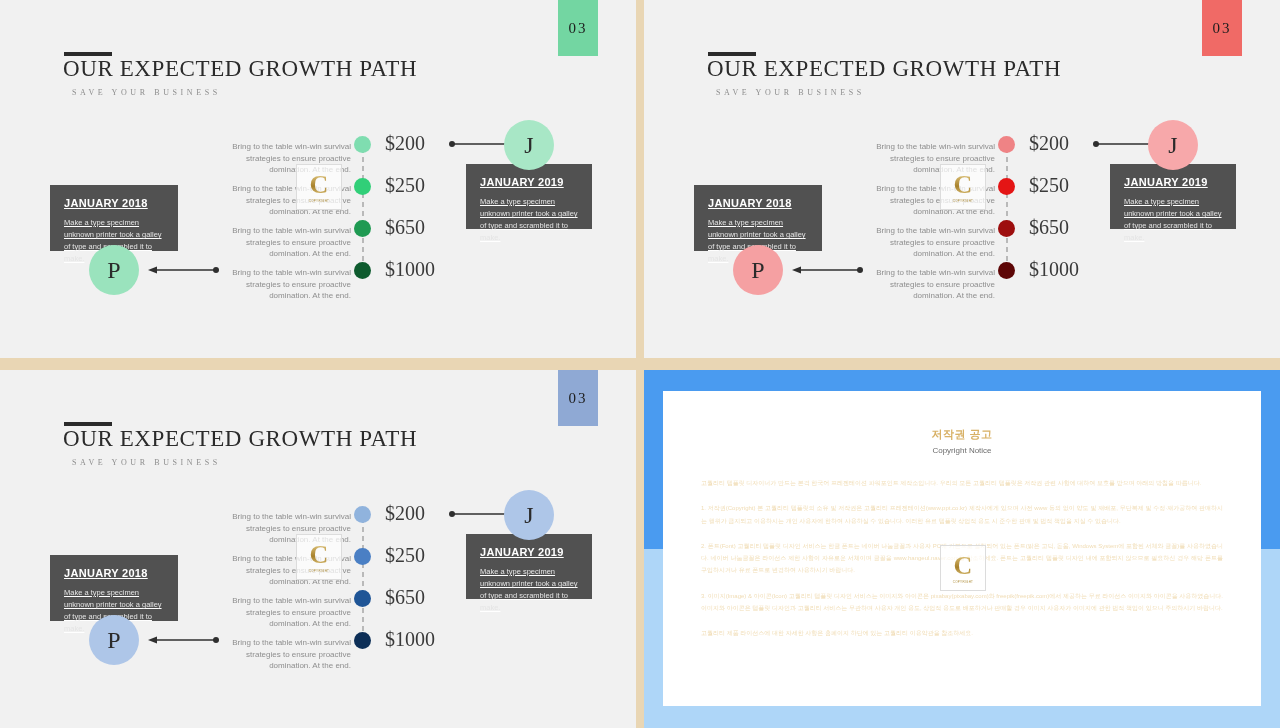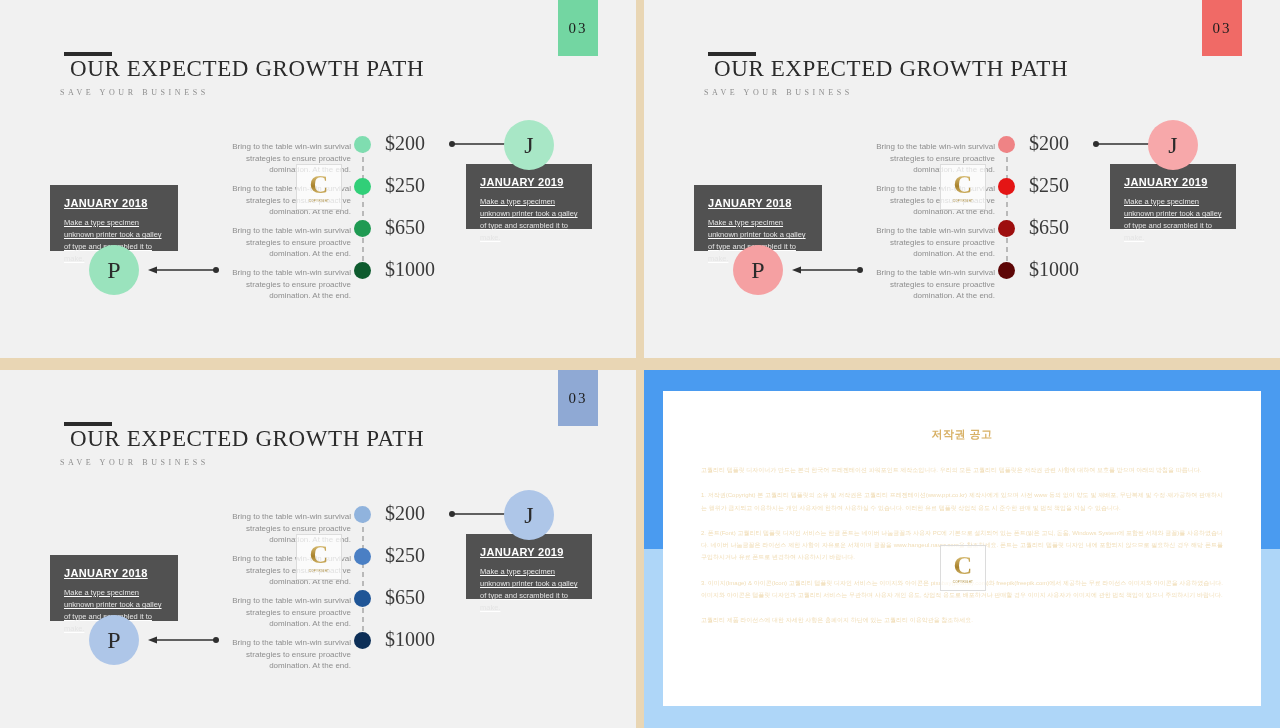--- a/index.html
+++ b/index.html
@@ -36,24 +36,23 @@
   }
   .titlebar{
     position:absolute;left:64px;top:52px;
     width:48px;height:4px;background:#2b2b2b;
   }
   .title{
     position:absolute;left:63px;top:56px;
     font-family:"Liberation Serif", serif;
     font-size:23px;letter-spacing:.6px;color:#2b2b2b;
     white-space:nowrap;
-    margin-left:7px;
   }
   .subtitle{
-    position:absolute;left:60px;top:88px;
+    position:absolute;left:72px;top:88px;
     font-family:"Liberation Serif", serif;
     font-size:8px;letter-spacing:3.6px;color:#8d8d8d;
     white-space:nowrap;
   }
 
   
   .tl{position:absolute;left:0;top:0;width:100%;height:100%;}
   .tl-axis{
     position:absolute;left:362px;top:148px;
     width:2px;height:124px;
@@ -346,20 +345,21 @@
     <div class="wm" style="left:296px;top:164px">
       <div class="c">C</div>
       <div class="cw">COPYRIGHT</div>
     </div>
   </div>
 
   <div class="panel">
     <div class="cp">
       <div class="cp-sheet">
         <div class="cp-title">저작권 공고</div>
+        <div class="cp-sub">Copyright Notice</div>
         <div class="cp-body">
           <p>고퀄리티 템플릿 디자이너가 만드는 본격 한국어 프레젠테이션 파워포인트 제작소입니다. 우리의 모든 고퀄리티 템플릿은 저작권 관련 사항에 대하여 보호를 받으며 아래의 방침을 따릅니다.</p>
           <p>1. 저작권(Copyright) 본 고퀄리티 템플릿의 소유 및 저작권은 고퀄리티 프레젠테이션(www.ppt.co.kr) 제작사에게 있으며 사전 www 동의 없이 양도 및 재배포, 무단복제 및 수정·재가공하여 판매하시는 행위가 금지되고 이용하시는 개인 사용자에 한하여 사용하실 수 있습니다. 이러한 유료 템플릿 상업적 용도 시 준수한 판매 및 법적 책임을 지실 수 있습니다.</p>
           <p>2. 폰트(Font) 고퀄리티 템플릿 디자인 서비스는 한글 폰트는 네이버 나눔글꼴과 사용자 PC에 기본으로 설치되어 있는 폰트(맑은 고딕, 돋움, Windows System에 포함된 서체와 글꼴)를 사용하였습니다. 네이버 나눔글꼴은 라이선스 제한 사항이 자유로운 서체이며 글꼴을 www.hangeul.naver.com을 참조하세요. 폰트는 고퀄리티 템플릿 디자인 내에 포함되지 않으므로 필요하신 경우 해당 폰트를 구입하시거나 유료 폰트로 변경하여 사용하시기 바랍니다.</p>
           <p>3. 이미지(Image) &amp; 아이콘(Icon) 고퀄리티 템플릿 디자인 서비스는 이미지와 아이콘은 pixabay(pixabay.com)와 freepik(freepik.com)에서 제공하는 무료 라이선스 이미지와 아이콘을 사용하였습니다. 이미지와 아이콘은 템플릿 디자인과 고퀄리티 서비스는 무관하며 사용자 개인 용도, 상업적 용도로 배포하거나 판매할 경우 이미지 사용자가 이미지에 관한 법적 책임이 있으니 주의하시기 바랍니다.</p>
           <p>고퀄리티 제품 라이선스에 대한 자세한 사항은 홈페이지 하단에 있는 고퀄리티 이용약관을 참조하세요.</p>
         </div>
         <div class="wm cp-wm">
           <div class="c">C</div>
           <div class="cw">COPYRIGHT</div>

